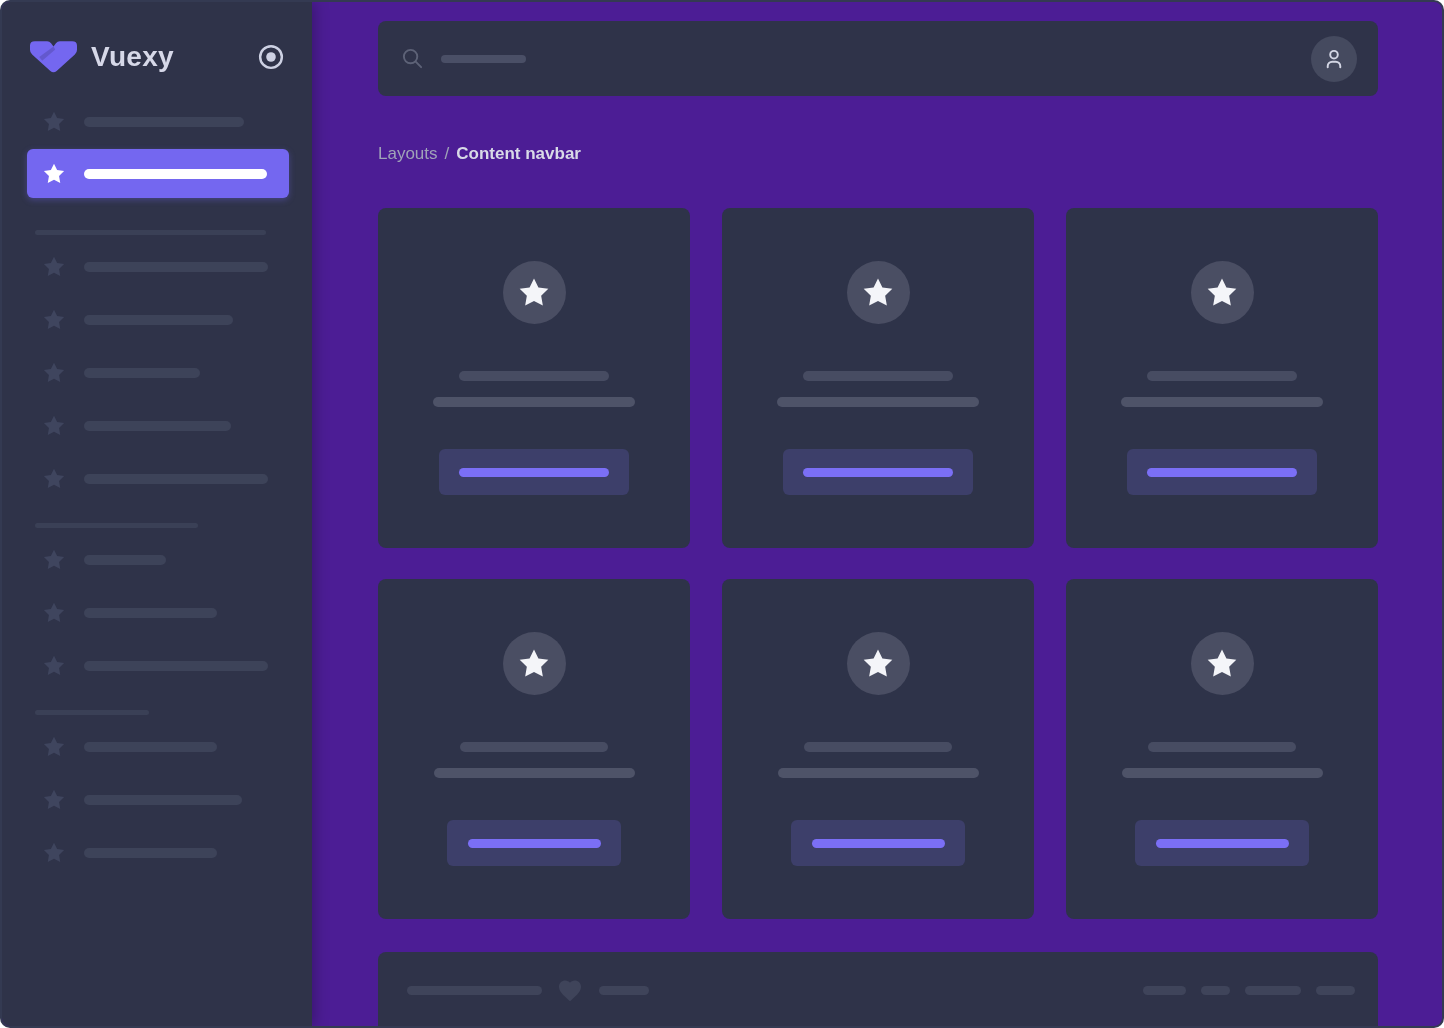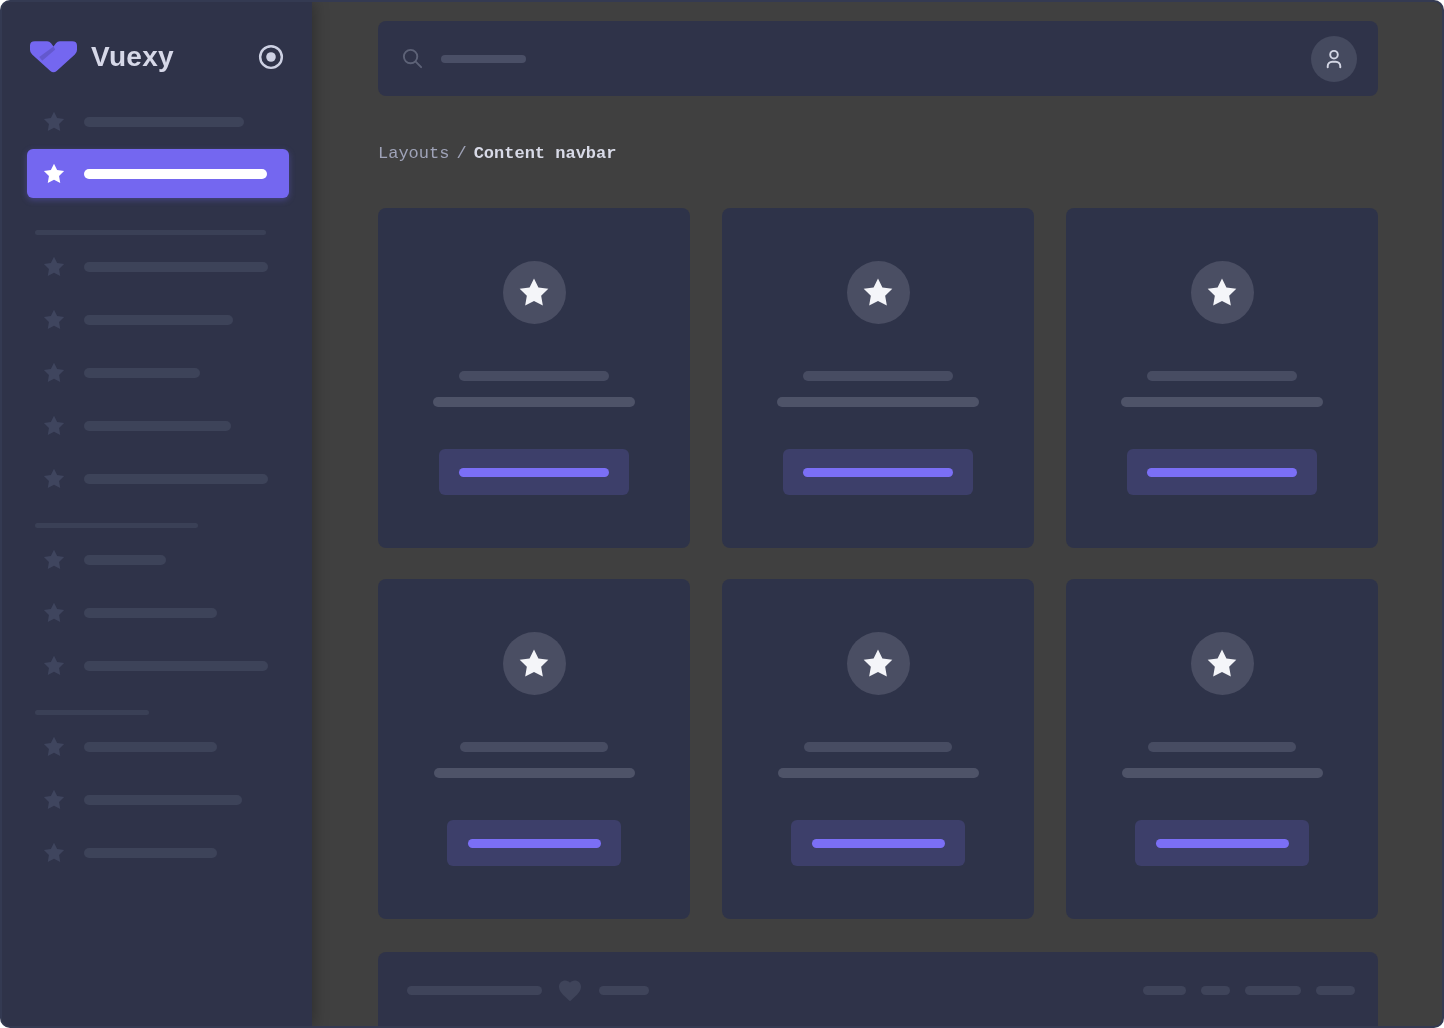--- a/index.html
+++ b/index.html
@@ -5,21 +5,21 @@
   * { margin: 0; padding: 0; box-sizing: border-box; }
   html, body { background: #ffffff; }
   body { font-family: "Liberation Sans", "DejaVu Sans", sans-serif; }
 
   .frame {
     width: 1444px; height: 1028px;
     border: 2px solid #343a52;
     border-radius: 10px;
     overflow: hidden;
     display: flex;
-    background: #404040;
+    background: #4c1d95;
   }
 
   
   .sidebar {
     width: 310px; min-width: 310px;
     background: #2f3349;
     box-shadow: 2px 0 14px rgba(0,0,0,.28);
     position: relative; z-index: 2;
   }
   .logo-row { display: flex; align-items: center; margin: 34px 27px 0 27px; height: 42px; }
@@ -51,21 +51,21 @@
   }
   .search-ic svg { width: 23px; height: 23px; display: block; }
   .topbar-sk { height: 8px; border-radius: 4px; background: #4a4f66; margin-left: 17px; }
   .avatar {
     margin-left: auto; width: 46px; height: 46px; border-radius: 50%;
     background: #454a5f; display: flex; align-items: center; justify-content: center;
     cursor: pointer;
   }
   .avatar svg { width: 26px; height: 26px; display: block; }
 
-  .breadcrumb { font-size: 17px; line-height: 20px; margin-bottom: 44px; color: #9fa3b8; font-family: Liberation Mono, monospace; }
+  .breadcrumb { font-size: 17px; line-height: 20px; margin-bottom: 44px; color: #9fa3b8; }
   .bc-parent { color: #9fa3b8; cursor: pointer; }
   .bc-sep { margin: 0 7px; }
   .bc-current { color: #d8dae7; font-weight: 700; }
 
   .grid { display: grid; grid-template-columns: repeat(3, 312px); gap: 31px 32px; }
   .card {
     height: 340px; background: #2e3349; border-radius: 8px;
     display: flex; flex-direction: column; align-items: center;
   }
   .card-circle {

